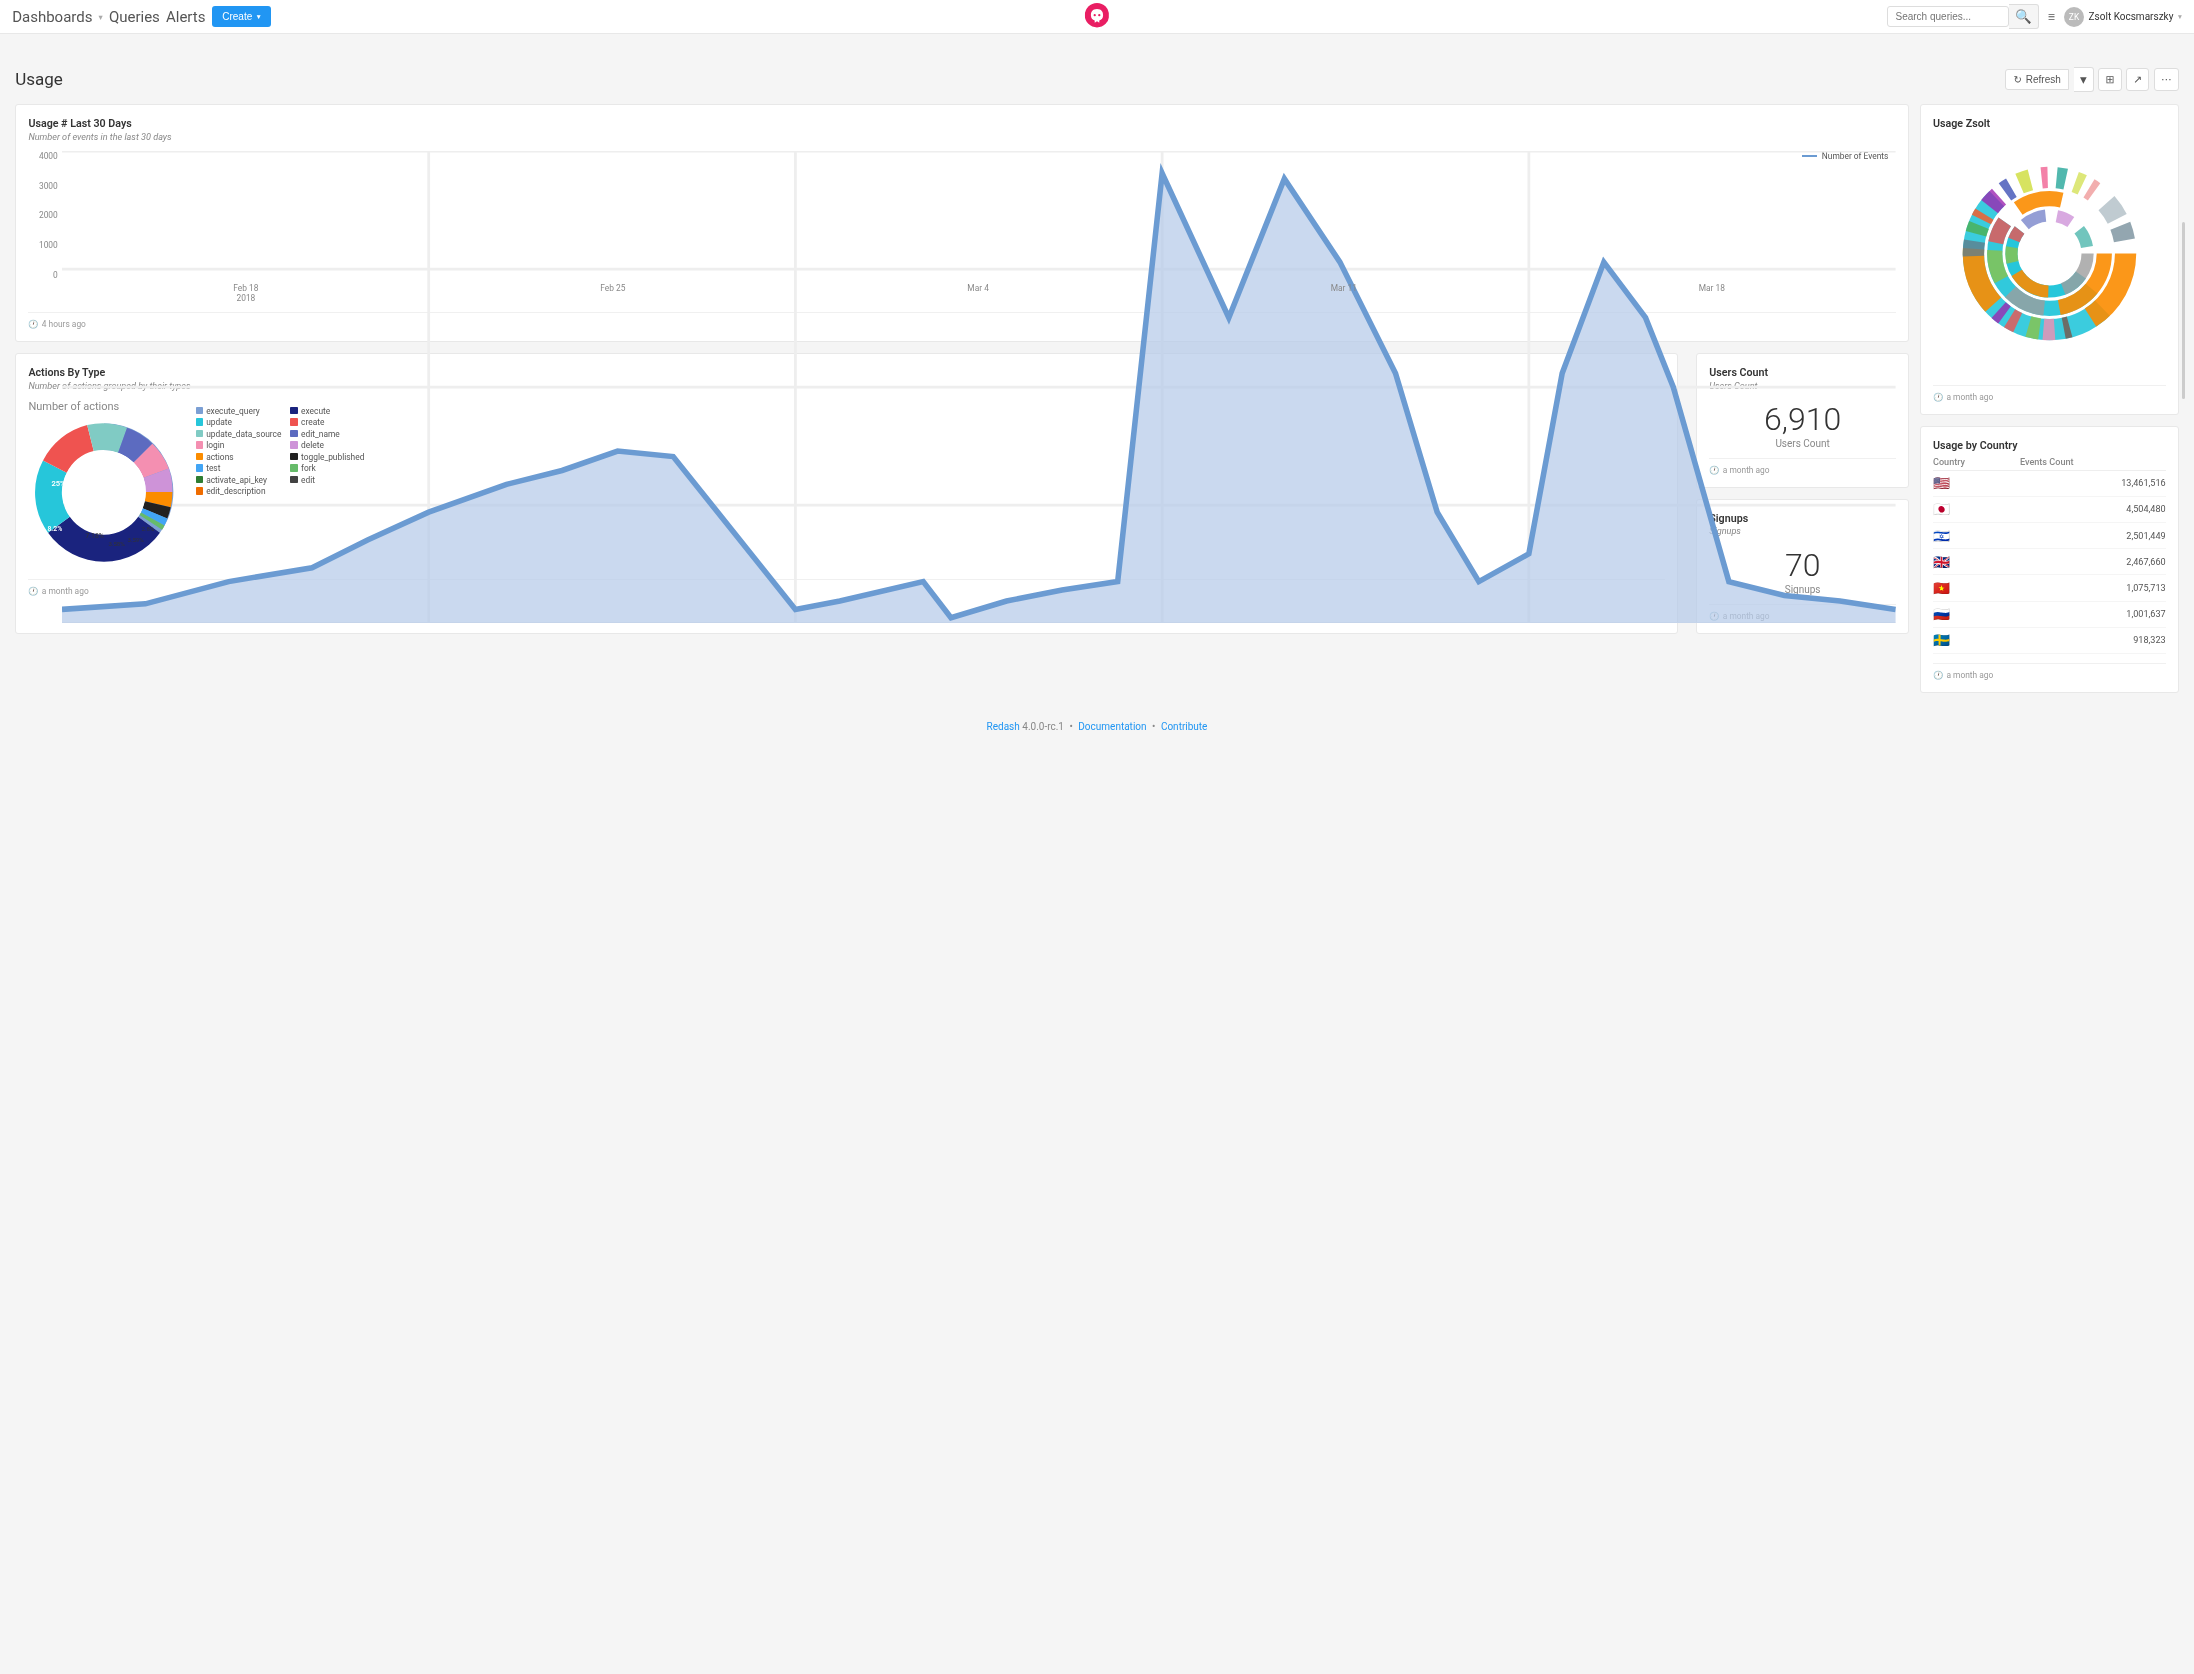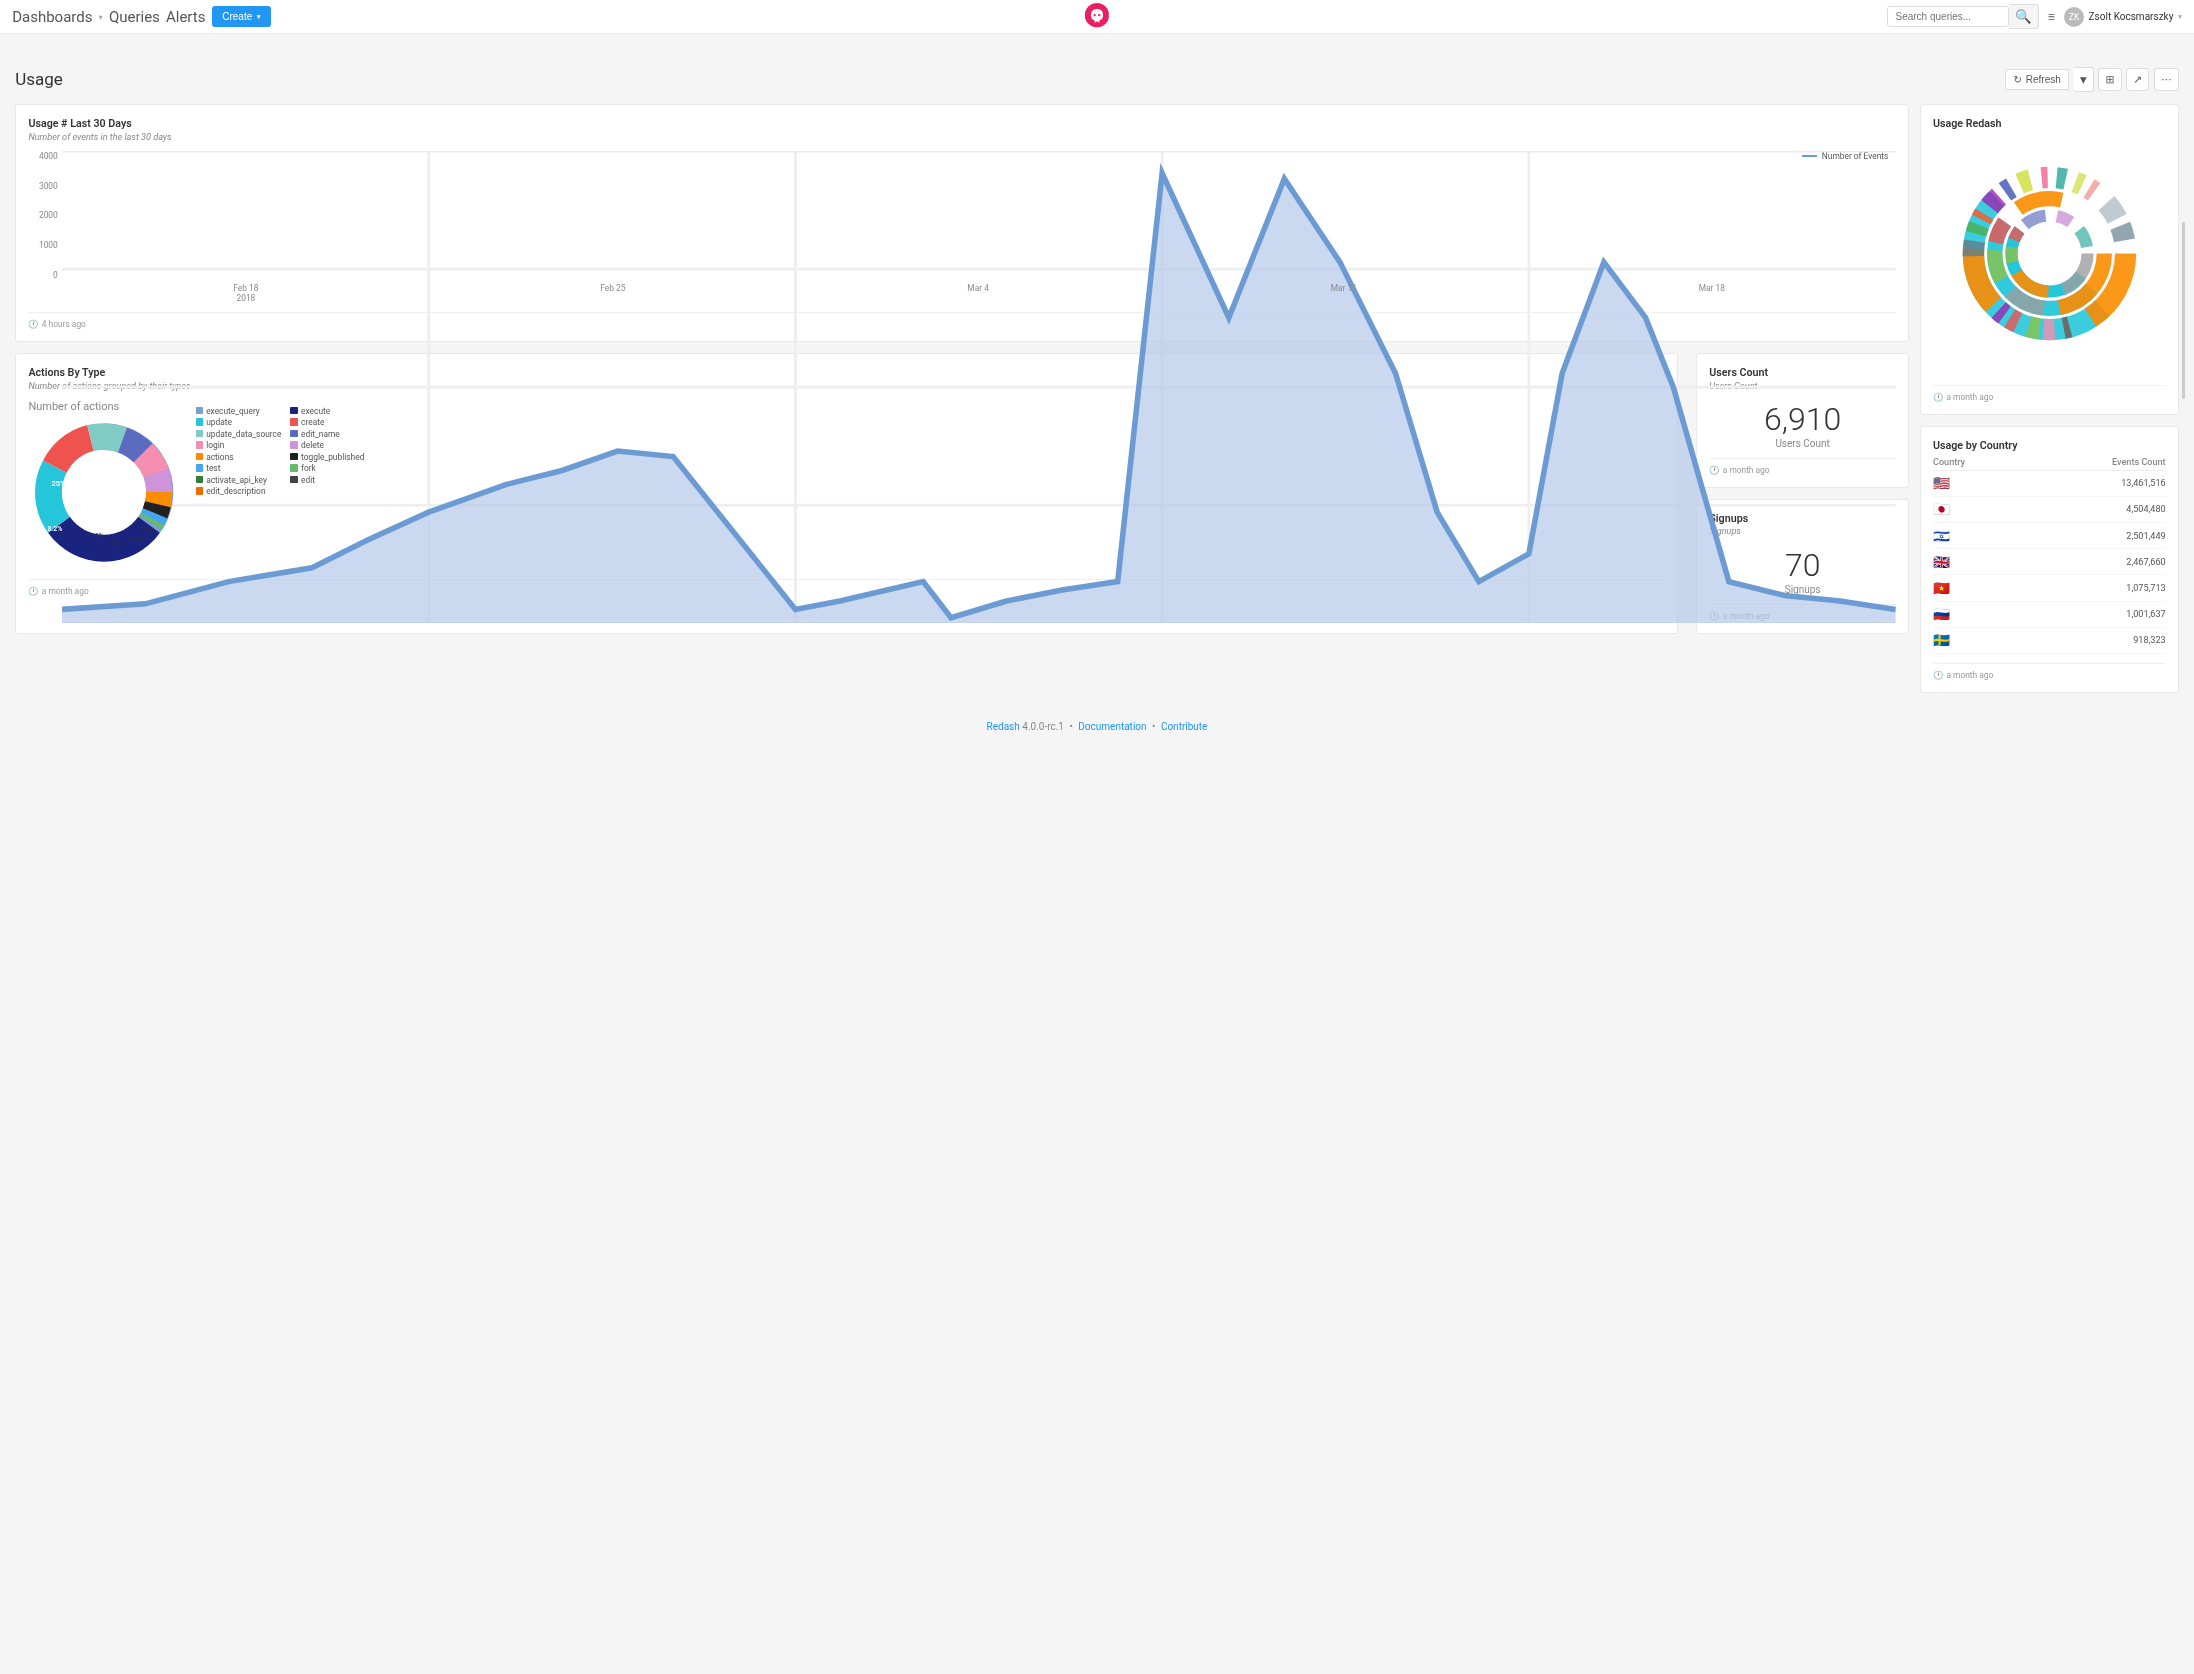--- a/index.html
+++ b/index.html
@@ -63,21 +63,21 @@
     
     .metric-value { font-size: 32px; font-weight: 300; color: #333; text-align: center; line-height: 1; margin: 12.2px 0 3px; }
     .metric-label { font-size: 10px; color: #888; text-align: center; }
 
     
     .sunburst-container { display: flex; justify-content: center; align-items: center; padding: 7.6px 0; }
 
     
     .country-table { width: 100%; border-collapse: collapse; }
     .country-table th { font-size: 9.1px; color: #888; font-weight: 500; padding: 3px 0; border-bottom: 0.8px solid #eee; text-align: left; }
-    .country-table th:last-child { text-align: right; }
+    .country-table th:last-child { text-align: left; }
     .country-table td { padding: 4.6px 0; font-size: 9.1px; border-bottom: 0.8px solid #f5f5f5; vertical-align: middle; }
     .country-table td:last-child { text-align: right; color: #555; }
     .flag { font-size: 13.7px; }
 
     
     .page-footer { text-align: center; padding: 15.2px; font-size: 10px; color: #888; }
     .page-footer a { color: #2196f3; text-decoration: none; }
     .dot-sep { margin: 0 3px; color: #888; }
 
     
@@ -329,21 +329,21 @@
             </div>
           </div>
         </div>
 
       </div>
     </div>
 
     <div class="right-col right-scrollbar">
 
       <div class="card">
-        <div class="card-title">Usage Redash</div>
+        <div class="card-title">Usage Zsolt</div>
         <div class="sunburst-container">
           <svg width="213" height="229" viewBox="0 0 280 300">
 
             <g transform="translate(140,150)">
 
               <circle cx="0" cy="0" r="100" fill="none" stroke="#26c6da" stroke-width="28" stroke-dasharray="314 314" stroke-dashoffset="-80" opacity="0.9"></circle>
 
               <circle cx="0" cy="0" r="100" fill="none" stroke="#fb8c00" stroke-width="28" stroke-dasharray="100 528" stroke-dashoffset="0" opacity="0.9"></circle>
               <circle cx="0" cy="0" r="100" fill="none" stroke="#fb8c00" stroke-width="28" stroke-dasharray="80 548" stroke-dashoffset="-240" opacity="0.9"></circle>
 

